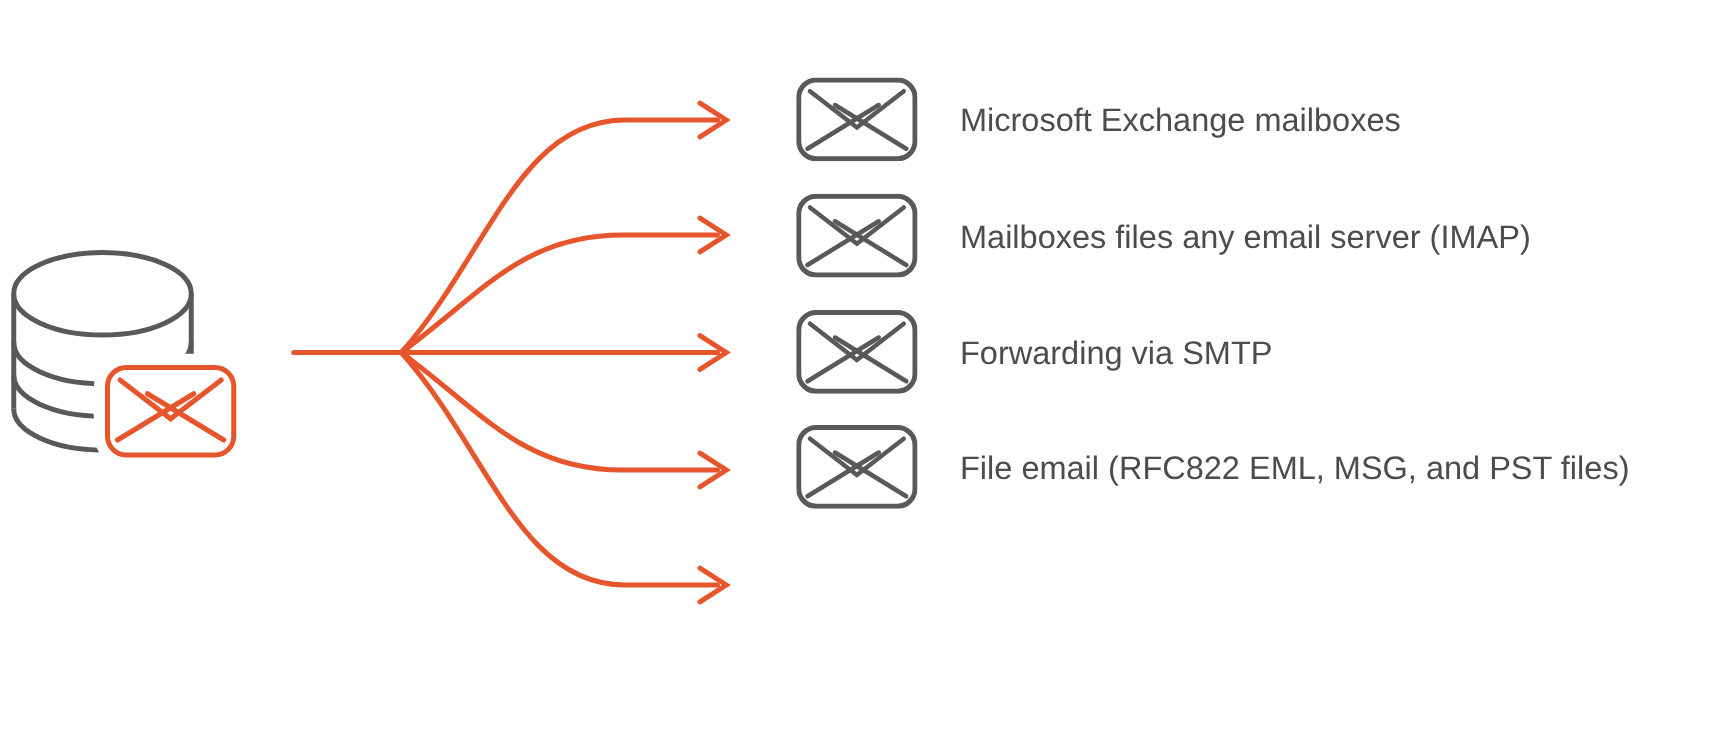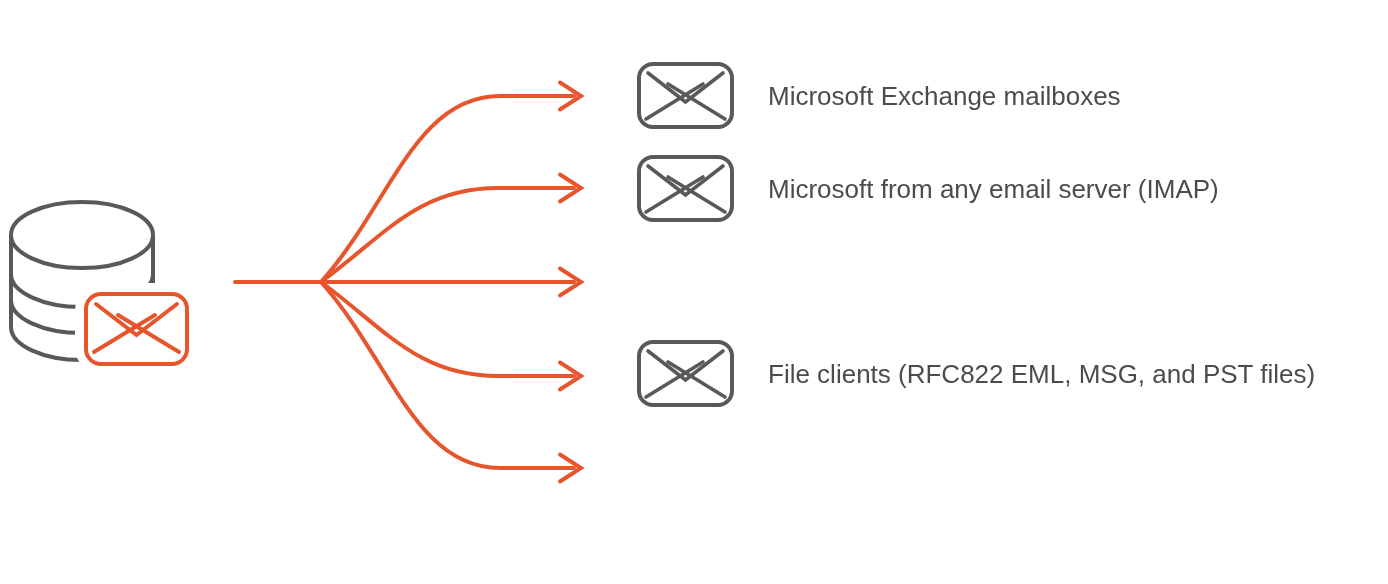--- a/index.html
+++ b/index.html
@@ -104,25 +104,31 @@
     <svg class="env-icon" viewBox="0 0 97 67">
         <use href="#env"></use>
       </svg>
     <span class="target-label">Microsoft Exchange mailboxes</span>
   </div>
 
   <div class="target-row row-2">
     <svg class="env-icon" viewBox="0 0 97 67">
         <use href="#env"></use>
       </svg>
-    <span class="target-label">Microsoft from any email server (IMAP)</span>
+    <span class="target-label">Mailboxes files any email server (IMAP)</span>
   </div>
 
+  <div class="target-row row-3">
+    <svg class="env-icon" viewBox="0 0 97 67">
+        <use href="#env"></use>
+      </svg>
+    <span class="target-label">Forwarding via SMTP</span>
+  </div>
 
   <div class="target-row row-4">
     <svg class="env-icon" viewBox="0 0 97 67">
         <use href="#env"></use>
       </svg>
-    <span class="target-label">File clients (RFC822 EML, MSG, and PST files)</span>
+    <span class="target-label">File email (RFC822 EML, MSG, and PST files)</span>
   </div>
 
 
 </div>
 
 </body></html>

